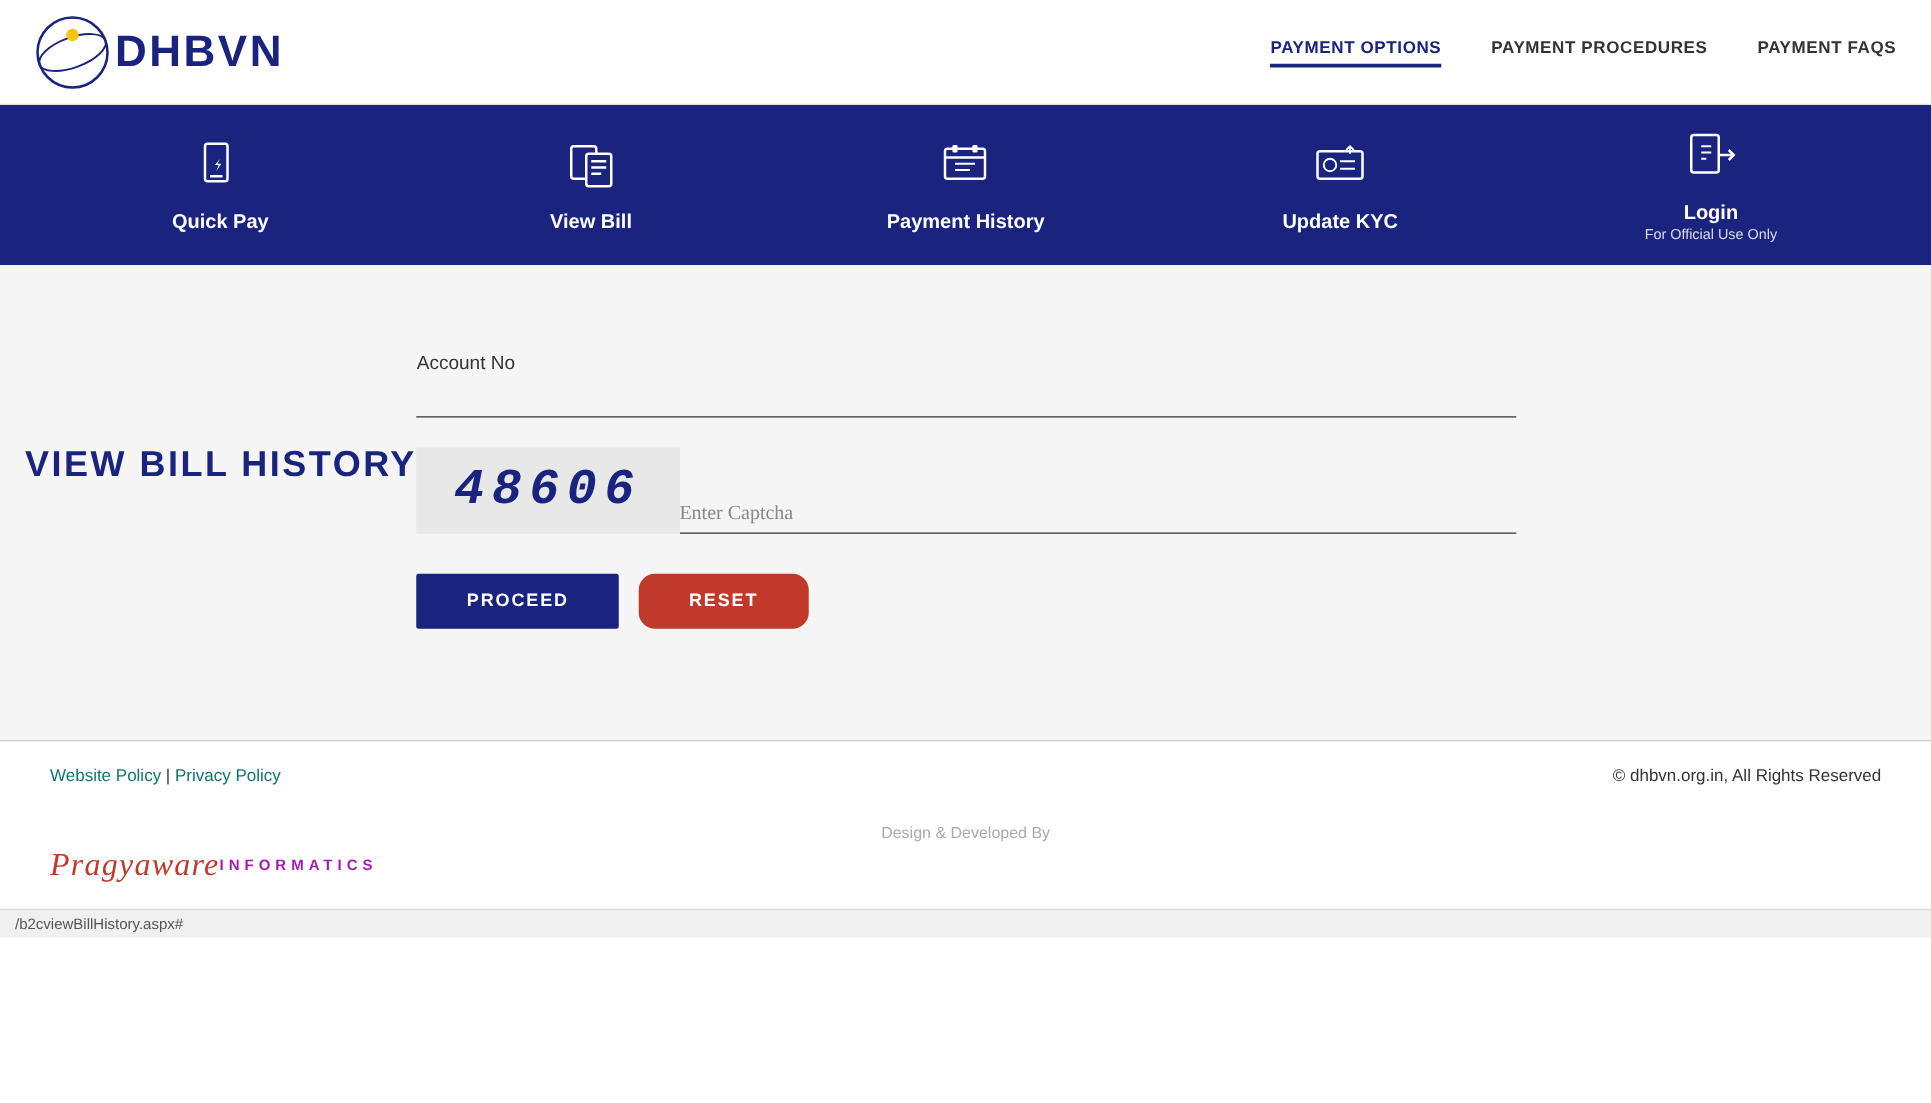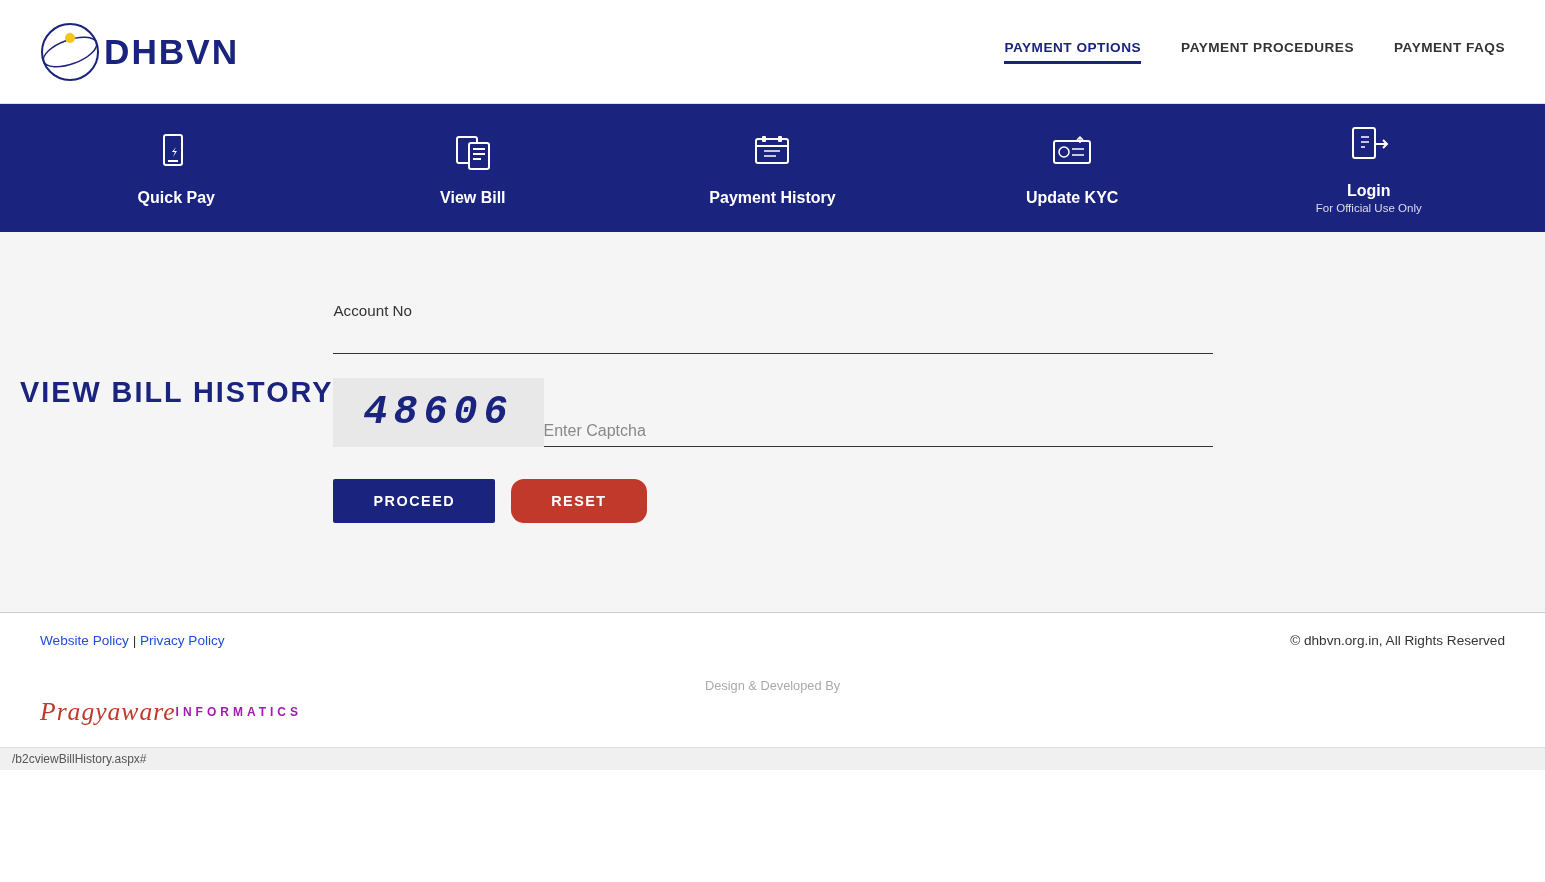--- a/index.html
+++ b/index.html
@@ -3,24 +3,24 @@
   <meta charset="utf-8">
   <style>
     * { box-sizing: border-box; margin: 0; padding: 0; }
     body { font-family: 'Segoe UI', Arial, sans-serif; background: #fff; min-height: 882px; }
 
     
     .header {
       display: flex;
       align-items: center;
       justify-content: space-between;
-      padding: 10px 40px;
+      padding: 10px 28px;
       background: #fff;
       border-bottom: 1px solid #e0e0e0;
-      height: 104px;
+      height: 84px;
     }
     .logo-area {
       display: flex;
       align-items: center;
     }
     .logo-text {
       font-size: 2.2rem;
       font-weight: 900;
       color: #1a237e;
       letter-spacing: 2px;
@@ -145,20 +145,21 @@
     }
     .captcha-input {
       width: 100%;
       border: none;
       border-bottom: 1.5px solid #333;
       background: transparent;
       font-size: 1rem;
       padding: 6px 0;
       outline: none;
       color: #000000;
+      font-family: Liberation Serif, serif;
     }
     .captcha-input::placeholder {
       color: #888;
     }
     .button-row {
       display: flex;
       gap: 16px;
       margin-top: 10px;
     }
     .btn-proceed {
@@ -191,21 +192,21 @@
       display: flex;
       justify-content: space-between;
       align-items: center;
       background: #fff;
     }
     .footer-links {
       font-size: 0.85rem;
       color: #333;
     }
     .footer-links a {
-      color: #1d4ed8;
+      color: #0f766e;
       text-decoration: none;
       cursor: pointer;
     }
     .footer-copyright {
       font-size: 0.85rem;
       color: #333;
     }
     .footer-bottom {
       text-align: center;
       padding: 10px 40px 20px;

